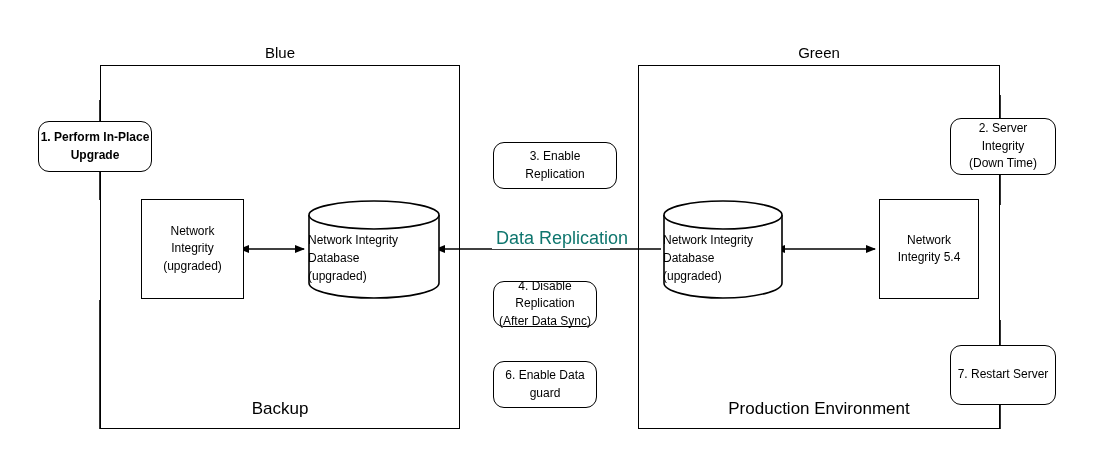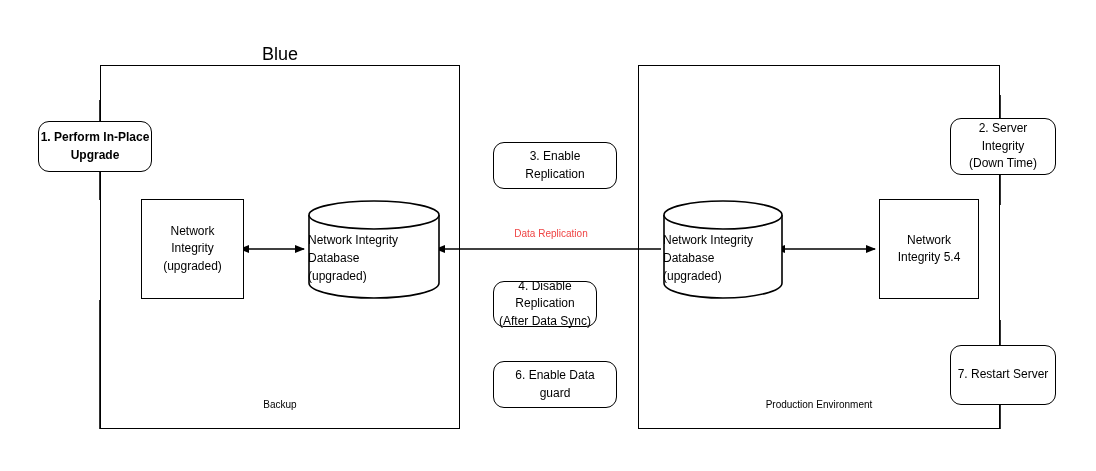--- a/index.html
+++ b/index.html
@@ -10,34 +10,34 @@
   #canvas {
     position: relative;
     width: 1096px;
     height: 471px;
     background: #ffffff;
     font-family: "Liberation Sans", sans-serif;
     overflow: hidden;
   }
   .zone-title {
     position: absolute;
-    font-size: 18px;
+    font-size: 15px;
     color: #000000;
     text-align: center;
     white-space: nowrap;
   }
   .zone-box {
     position: absolute;
     border: 1.6px solid #000000;
     box-sizing: border-box;
     background: transparent;
   }
   .zone-footer {
     position: absolute;
-    font-size: 10px;
+    font-size: 17px;
     color: #000000;
     text-align: center;
     white-space: nowrap;
   }
   .node-rect {
     position: absolute;
     border: 1.6px solid #000000;
     box-sizing: border-box;
     background: #ffffff;
     display: flex;
@@ -84,36 +84,37 @@
   .edge-layer {
     position: absolute;
     left: 0;
     top: 0;
     width: 1096px;
     height: 471px;
     pointer-events: none;
   }
   .edge-label {
     position: absolute;
-    font-size: 10px;
-    color: #ef4444;
+    font-size: 18px;
+    color: #0f766e;
     background: #ffffff;
     padding: 0 4px;
     white-space: nowrap;
   }
 </style>
 </head>
 <body>
 
 <div id="canvas">
 
   <div class="zone-title" style="left:100px; top:44px; width:360px;">Blue</div>
   <div class="zone-box" style="left:100px; top:65px; width:360px; height:364px;"></div>
   <div class="zone-footer" style="left:100px; top:399px; width:360px;">Backup</div>
 
+  <div class="zone-title" style="left:638px; top:44px; width:362px;">Green</div>
   <div class="zone-box" style="left:638px; top:65px; width:362px; height:364px;"></div>
   <div class="zone-footer" style="left:638px; top:399px; width:362px;">Production Environment</div>
 
   <svg class="edge-layer">
     <defs>
       <marker id="arrowEnd" markerWidth="10" markerHeight="8" refX="9" refY="4" orient="auto" markerUnits="userSpaceOnUse">
         <path d="M0,0 L10,4 L0,8 z" fill="#000000"></path>
       </marker>
       <marker id="arrowStart" markerWidth="10" markerHeight="8" refX="1" refY="4" orient="auto-start-reverse" markerUnits="userSpaceOnUse">
         <path d="M0,0 L10,4 L0,8 z" fill="#000000"></path>
@@ -196,21 +197,21 @@
 
   <div class="step-box" style="left:493px; top:281px; width:104px; height:46px;">
     <div>
       <div>4. Disable</div>
       <div>Replication</div>
       <div>(After Data Sync)</div>
     </div>
   </div>
 
 
-  <div class="step-box" style="left:493px; top:361px; width:124px; height:47px;">
+  <div class="step-box" style="left:493px; top:361px; width:104px; height:47px;">
     <div>
       <div>6. Enable Data</div>
       <div>guard</div>
     </div>
   </div>
 
   <div class="step-box" style="left:950px; top:345px; width:106px; height:60px;">
     <div>
       <div>7. Restart Server</div>
     </div>

